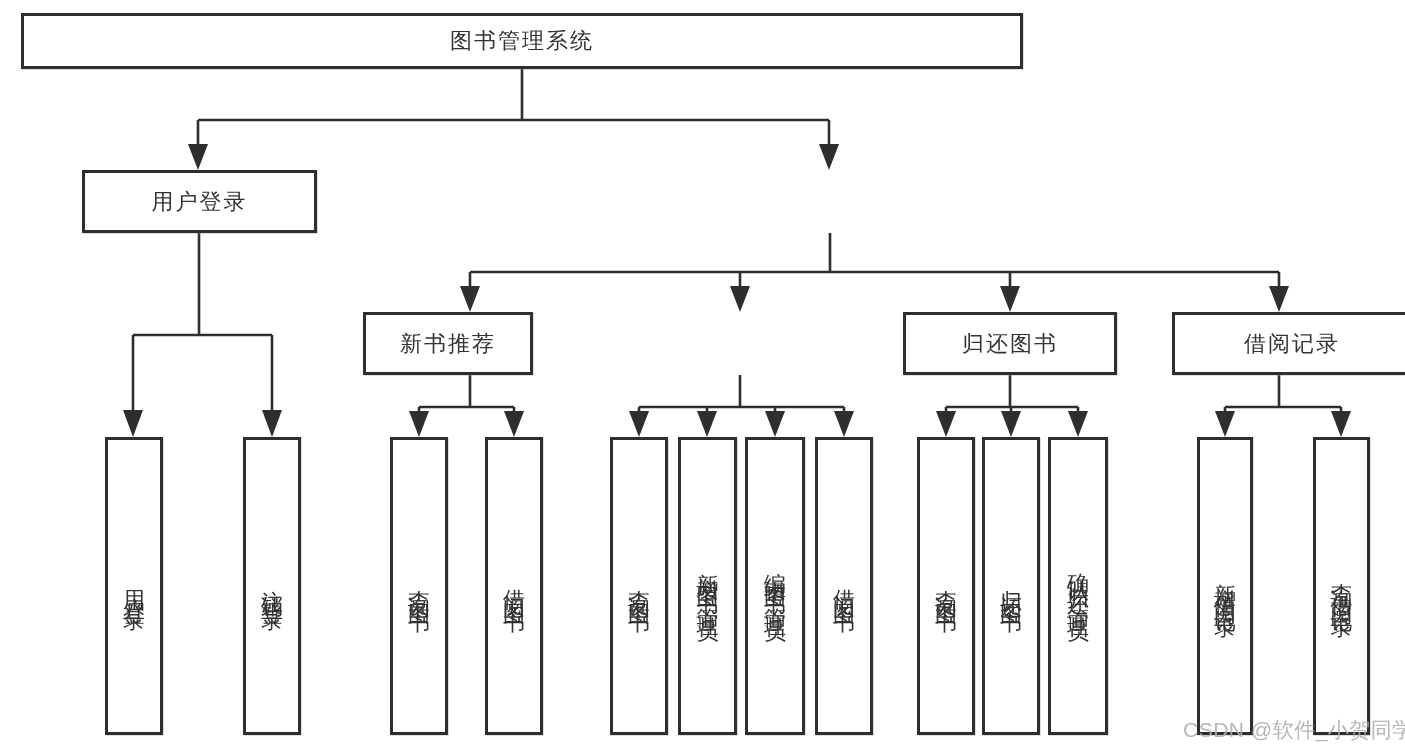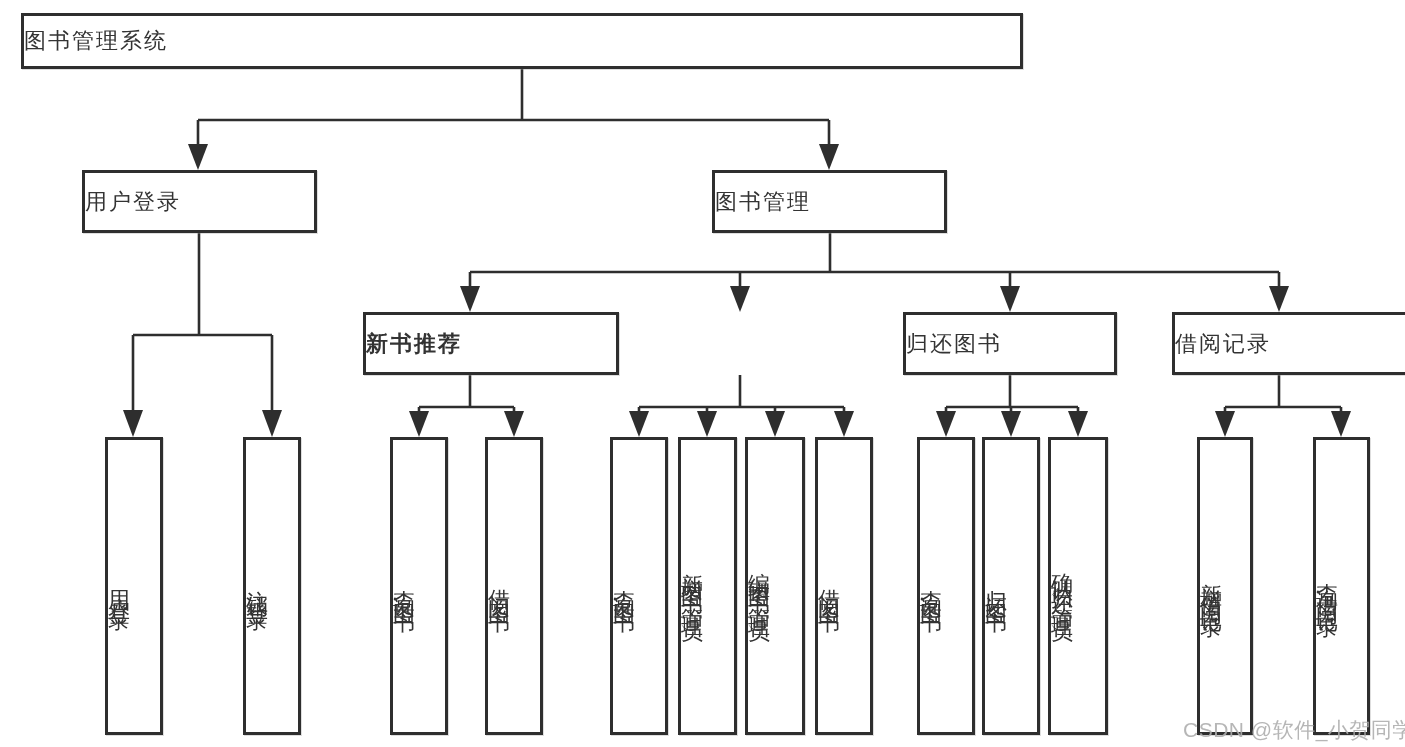--- a/index.html
+++ b/index.html
@@ -19,21 +19,21 @@
     position: absolute;
     left: 0; top: 0;
     width: 1405px; height: 747px;
   }
   .node {
     position: absolute;
     border: 3px solid #2e2e2e;
     background: #ffffff;
     display: flex;
     align-items: center;
-    justify-content: flex-start;
+    justify-content: center;
     box-shadow: 1px 1px 0 rgba(160,160,160,0.35);
   }
   .node .lbl {
     font-size: 22px;
     letter-spacing: 2px;
     color: #333333;
     white-space: nowrap;
   }
   .hbox { height: 63px; }
   .root-box { left: 21px; top: 13px; width: 1002px; height: 56px; }
@@ -99,25 +99,22 @@
     </g>
   </svg>
 
   <div class="node hbox root-box">
     <span class="lbl">图书管理系统</span>
   </div>
 
   <div class="node hbox" style="left:82px; top:170px; width:235px;">
     <span class="lbl">用户登录</span>
   </div>
-  <div class="node hbox" style="left:712px; top:170px; width:235px;">
-    <span class="lbl">图书管理</span>
-  </div>
 
-  <div class="node hbox" style="left:363px; top:312px; width:256px;font-weight:bold;">
+  <div class="node hbox" style="left:363px; top:312px; width:170px;">
     <span class="lbl">新书推荐</span>
   </div>
   <div class="node hbox" style="left:903px; top:312px; width:214px;">
     <span class="lbl">归还图书</span>
   </div>
   <div class="node hbox" style="left:1172px; top:312px; width:240px;">
     <span class="lbl">借阅记录</span>
   </div>
 
   <div class="node vbox" style="left:105px;">

